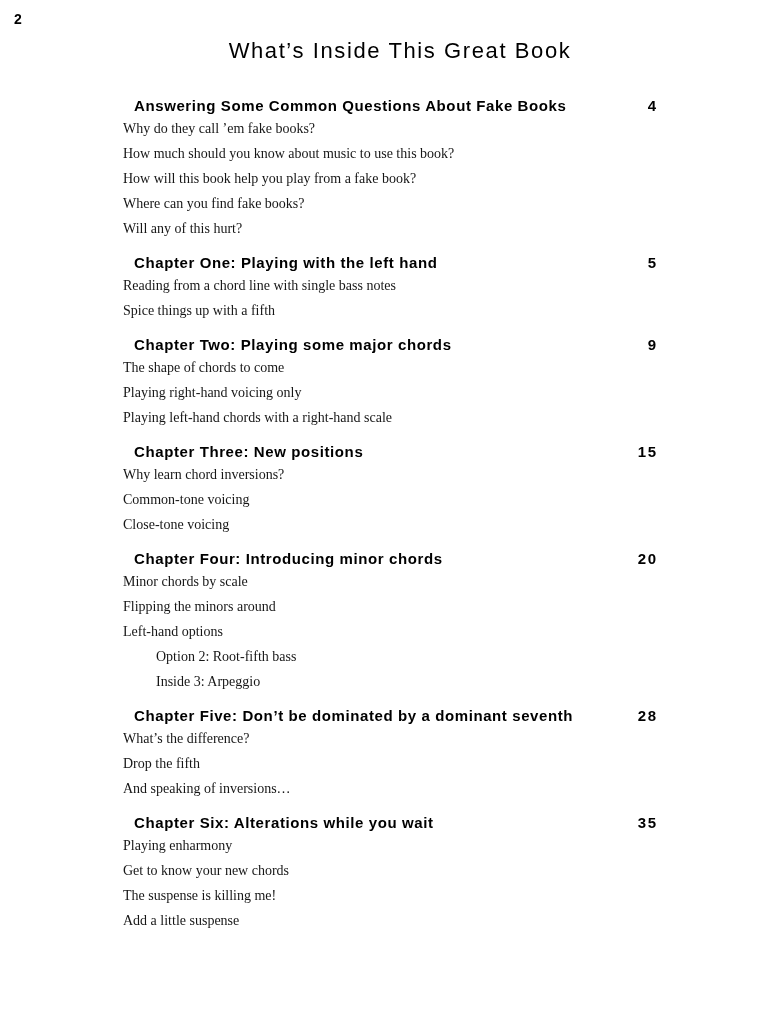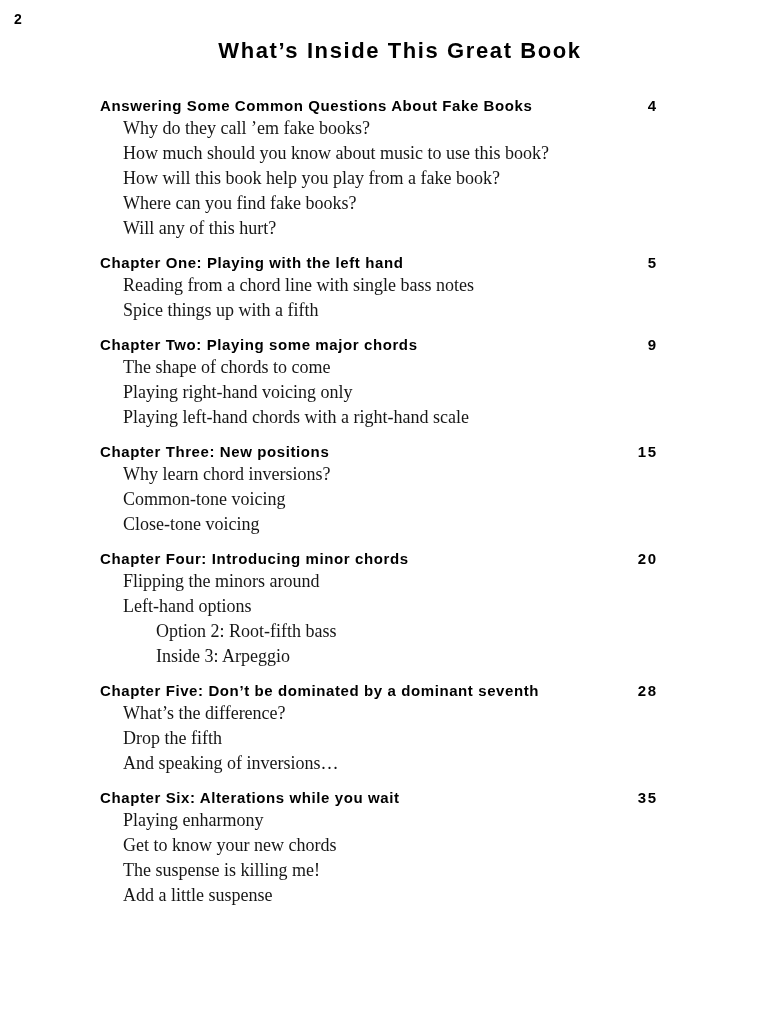--- a/index.html
+++ b/index.html
@@ -24,21 +24,21 @@
     font-size: 14px;
     color: #000;
   }
   .title-wrap {
     margin: 38px 0 0 100px;
     width: 600px;
     text-align: center;
   }
   .book-title {
     font-family: "Liberation Sans", sans-serif;
-    font-weight: bold;
+    font-weight: normal;
     font-size: 22px;
     letter-spacing: 1.6px;
     line-height: 26px;
     color: #000;
     white-space: nowrap;
   }
   .toc {
     margin: 32px 0 0 100px;
     width: 558px;
   }
@@ -48,28 +48,28 @@
     display: flex;
     justify-content: space-between;
     align-items: baseline;
     font-family: "Liberation Sans", sans-serif;
     font-weight: bold;
     font-size: 15px;
     line-height: 20px;
     letter-spacing: 0.6px;
     color: #000;
   }
-  .heading-row .sec-title { white-space: nowrap; }
+  .heading-row .sec-title { white-space: nowrap; margin-left: 34px; }
   .page-num {
     letter-spacing: 1.8px;
     flex: 0 0 auto;
     padding-left: 10px;
   }
   .sub {
-    font-size: 18px;
+    font-size: 14px;
     line-height: 25px;
     padding-left: 23px;
     white-space: nowrap;
   }
   .sub.lvl2 { padding-left: 56px; }
 </style>
 </head>
 <body>
 
 <div class="corner-num">2</div>
@@ -119,20 +119,21 @@
     <div class="sub">Why learn chord inversions?</div>
     <div class="sub">Common-tone voicing</div>
     <div class="sub">Close-tone voicing</div>
   </div>
 
   <div class="section">
     <div class="heading-row">
       <span class="sec-title">Chapter Four: Introducing minor chords</span>
       <span class="page-num">20</span>
     </div>
+    <div class="sub">Minor chords by scale</div>
     <div class="sub">Flipping the minors around</div>
     <div class="sub">Left-hand options</div>
     <div class="sub lvl2">Option 2: Root-fifth bass</div>
     <div class="sub lvl2">Inside 3: Arpeggio</div>
   </div>
 
   <div class="section">
     <div class="heading-row">
       <span class="sec-title">Chapter Five: Don’t be dominated by a dominant seventh</span>
       <span class="page-num">28</span>

